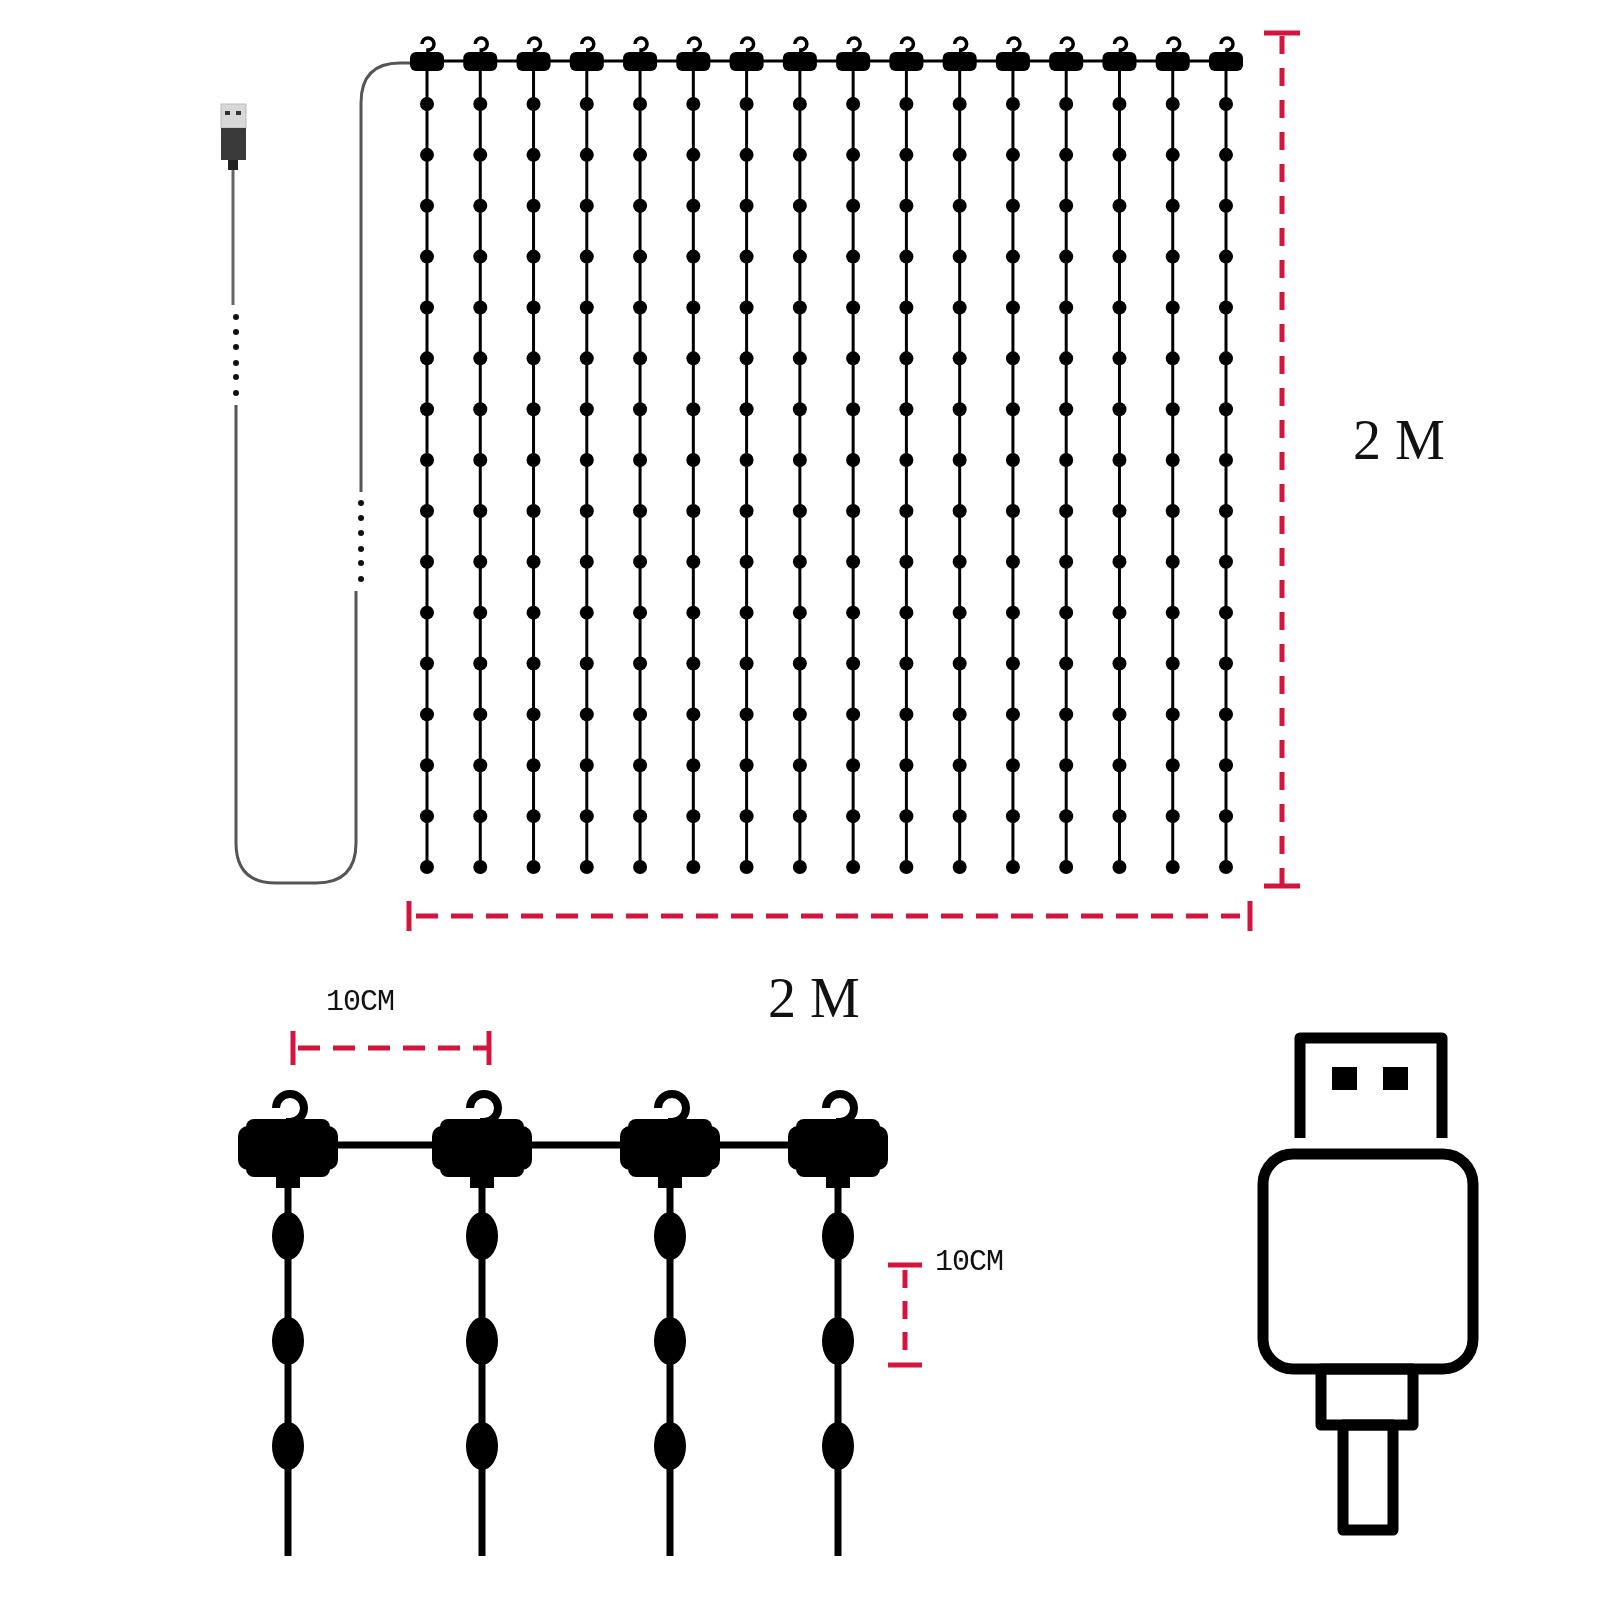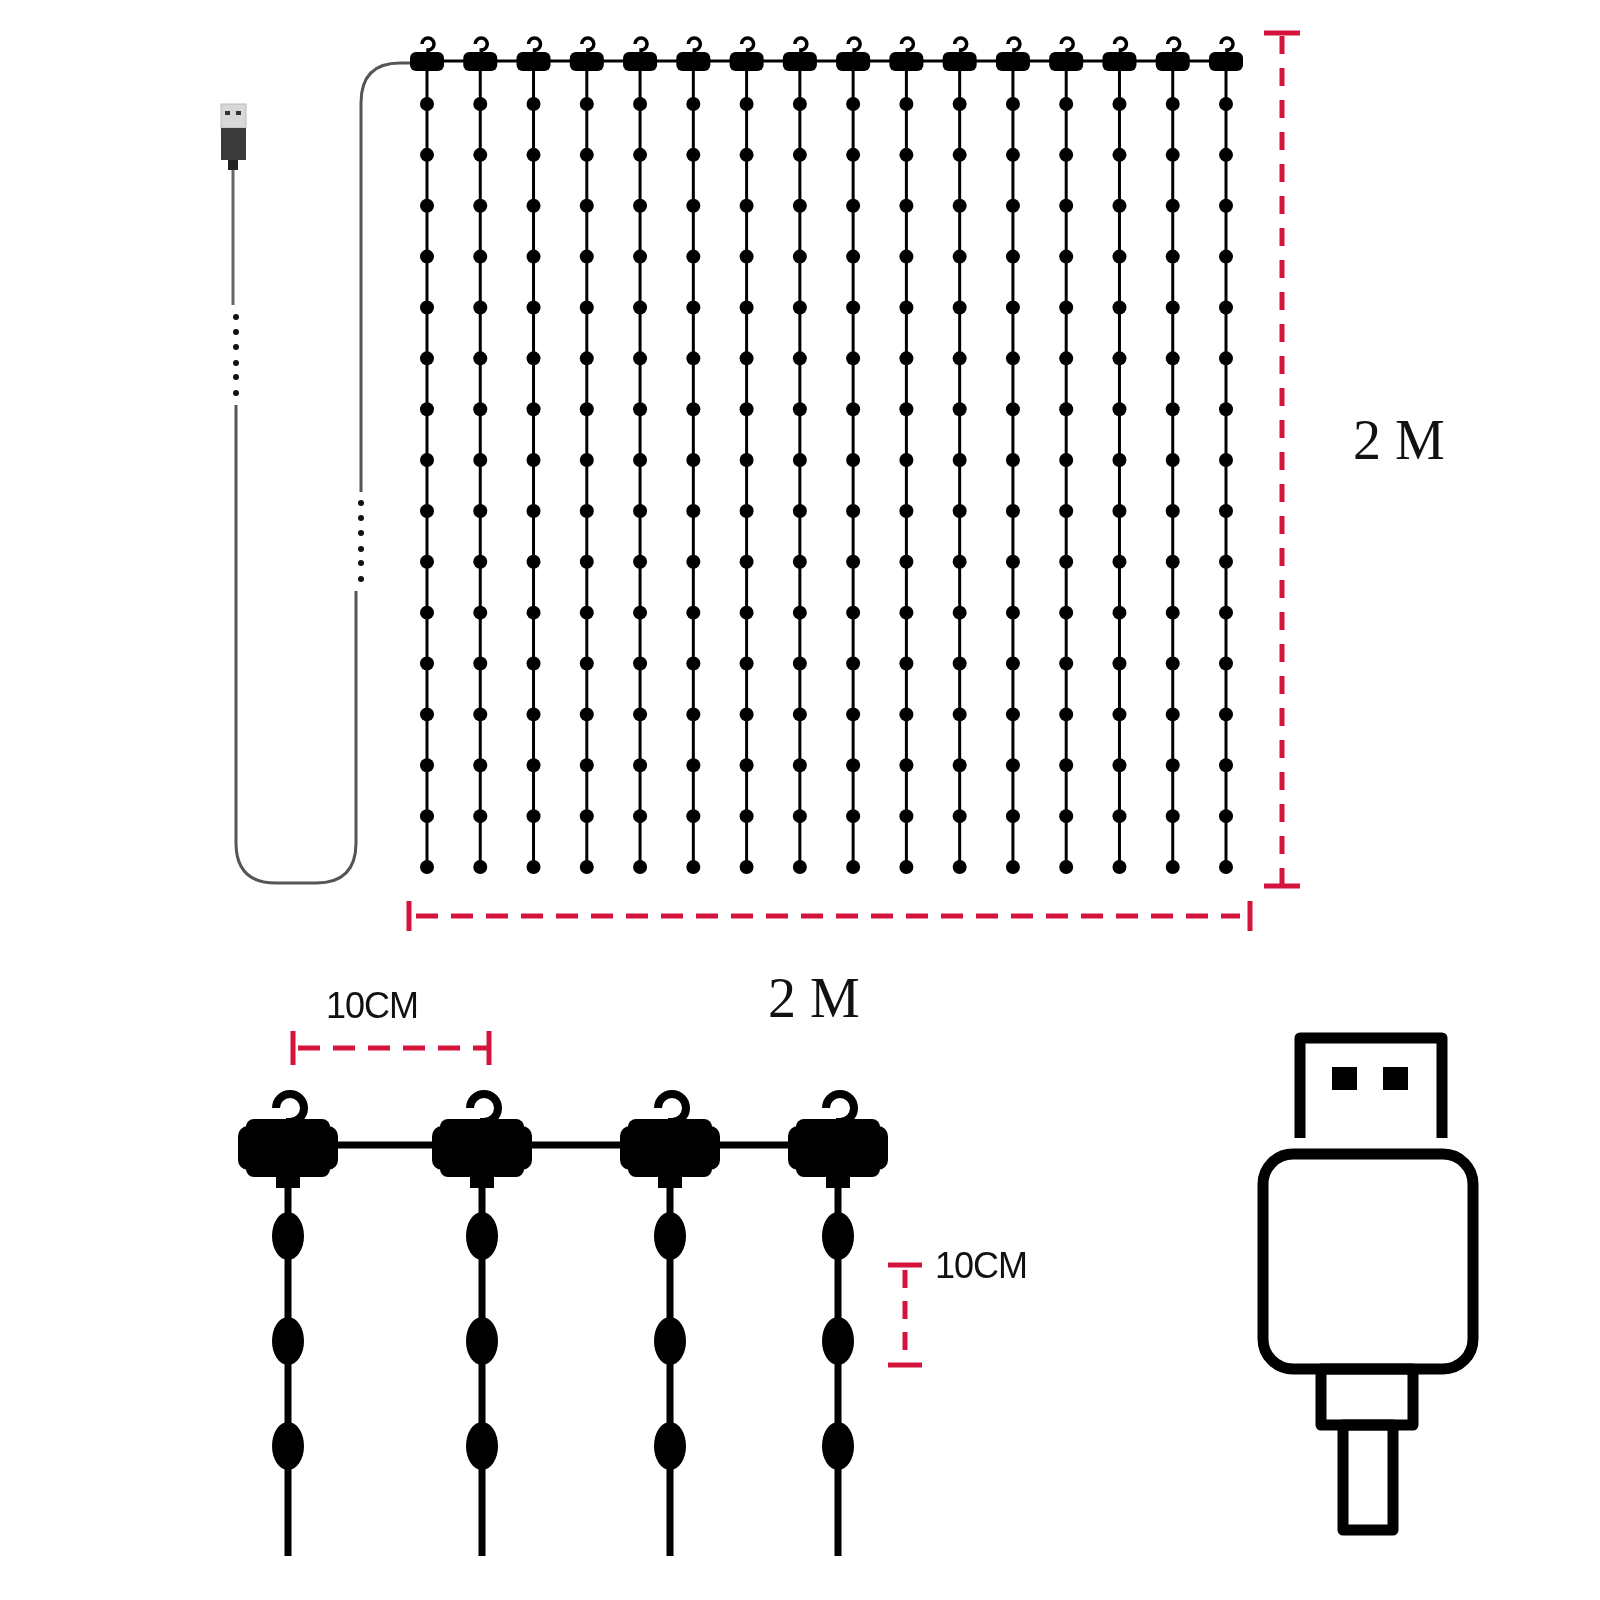--- a/index.html
+++ b/index.html
@@ -1,20 +1,20 @@
 <!DOCTYPE html>
 <html><head>
 <meta charset="utf-8">
 <style>
   html, body { margin: 0; padding: 0; background: #ffffff; }
   body { width: 1600px; height: 1600px; position: relative; overflow: hidden; }
   #stage { position: absolute; left: 0; top: 8px; width: 1280px; height: 1600px; }
   .txt { position: absolute; margin: 0; color: #111; white-space: nowrap; }
   .serif { font-family: "Liberation Serif", "DejaVu Serif", serif; font-size: 56px; }
-  .sans { font-family: Liberation Sans, sans-serif; font-size: 36px; letter-spacing: -1px; }
+  .sans { font-family: Liberation Mono, monospace; font-size: 30px; letter-spacing: -1px; }
 </style>
 </head>
 <body>
 
 <div id="stage">
   <svg id="svg" width="1600" height="1600" viewBox="0 0 1600 1600" xmlns="http://www.w3.org/2000/svg">
 
     <g>
 
       <rect x="221" y="96" width="25" height="24" fill="#d8d8d8" stroke="#bbb" stroke-width="1"></rect>

